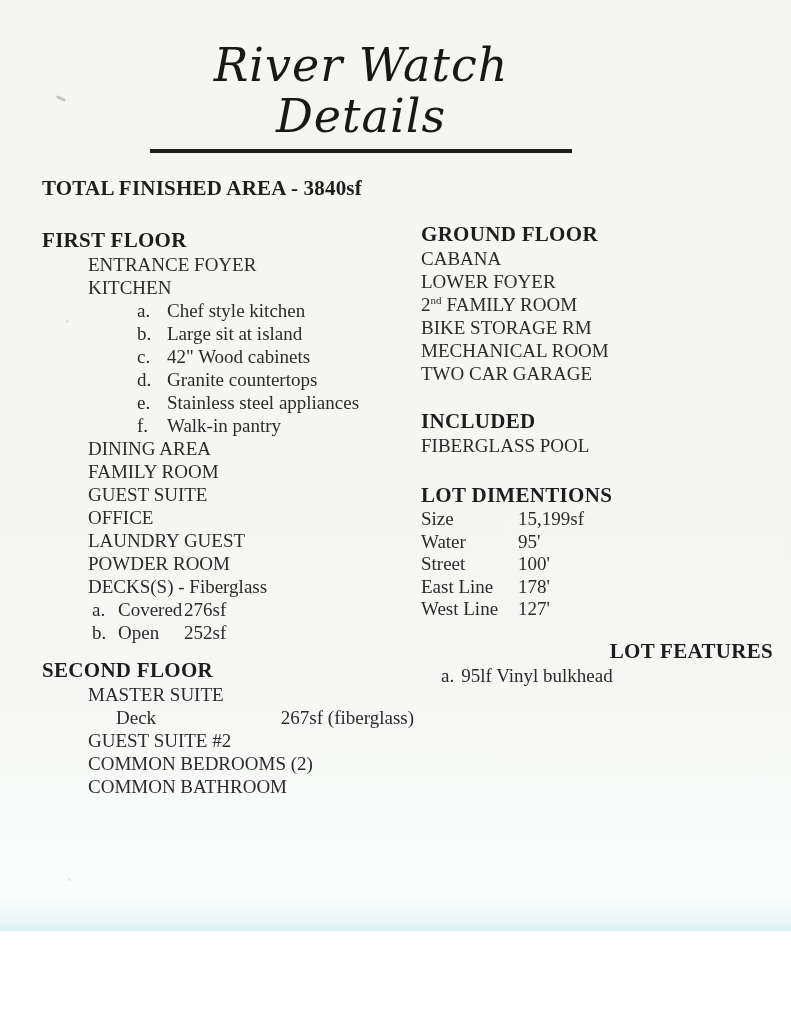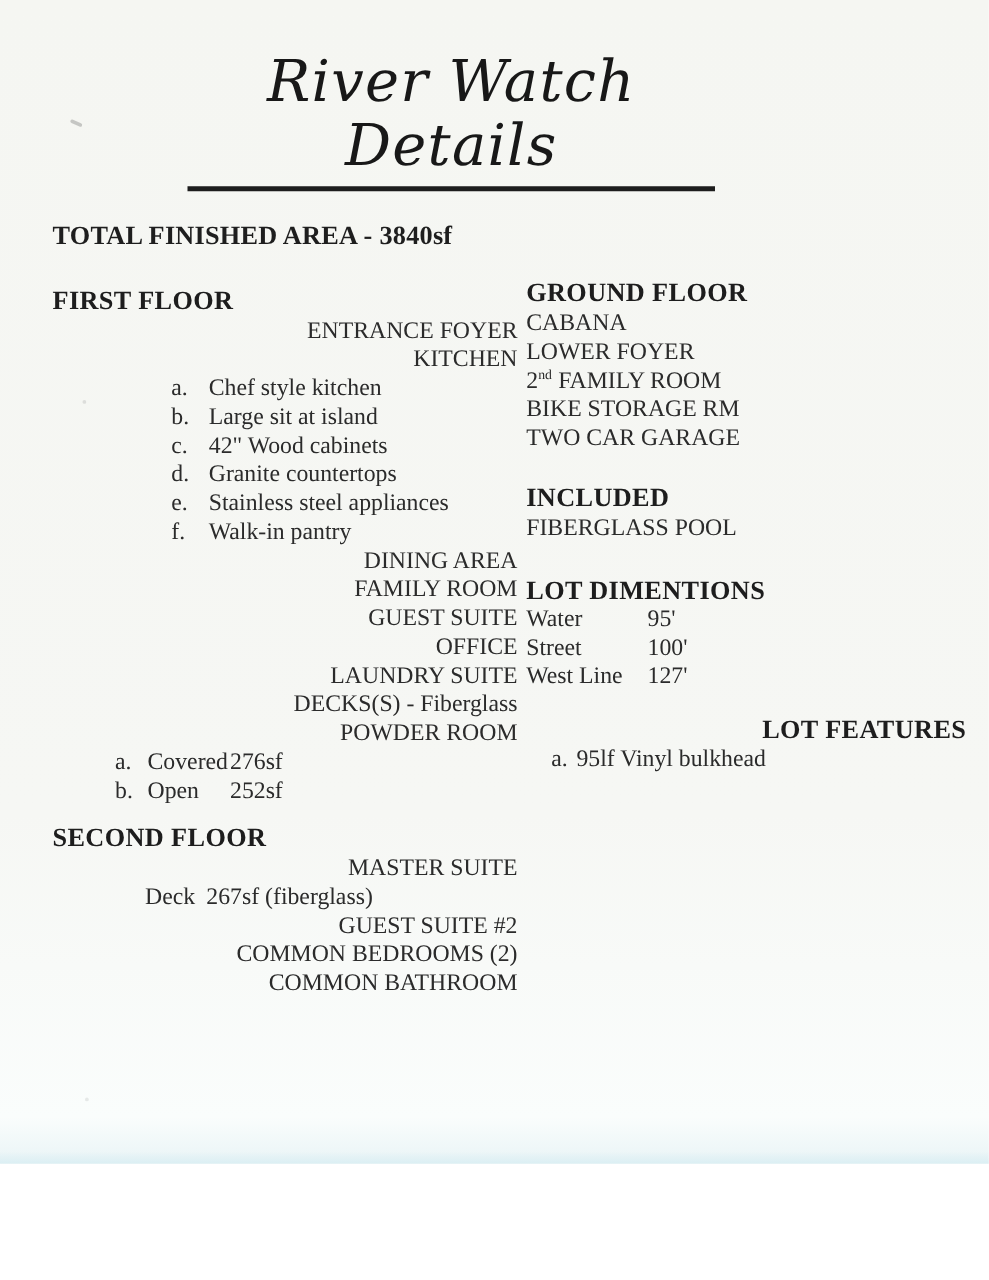--- a/index.html
+++ b/index.html
@@ -55,35 +55,35 @@
 
   .sec-heading {
     font-size: 21px;
     line-height: 25px;
     font-weight: bold;
     letter-spacing: 0.3px;
     color: #1d1d1d;
     margin: 0;
   }
 
-  .ind1 { padding-left: 46px; text-align: right; }
+  .ind1 { padding-left: 46px; }
 
   .kitchen-row { display: flex; padding-left: 95px; }
   .kitchen-row .marker { flex: 0 0 30px; }
 
   .deck-row { display: flex; padding-left: 50px; }
   .deck-row .marker { flex: 0 0 26px; }
   .deck-row .dlabel { flex: 0 0 66px; }
 
   .gap-second-floor { margin-top: 14px; }
   .gap-included     { margin-top: 24px; }
   .gap-lotdim       { margin-top: 26px; }
   .gap-lotfeat      { margin-top: 18px; text-align: right; }
 
-  .master-deck { display: flex; padding-left: 74px; }
+  .master-deck { display: flex; padding-left: 74px; justify-content: space-between; }
   .master-deck .dlabel { margin-right: 9px; }
 
   sup.ord {
     font-size: 11px;
     line-height: 0;
     vertical-align: 7px;
     letter-spacing: 0;
   }
   .after-sup { margin-left: 5px; }
 
@@ -163,24 +163,24 @@
     </div>
     <div class="kitchen-row">
       <span class="marker">f.</span>
       <span>Walk-in pantry</span>
     </div>
 
     <div class="ind1">DINING AREA</div>
     <div class="ind1">FAMILY ROOM</div>
     <div class="ind1">GUEST SUITE</div>
     <div class="ind1">OFFICE</div>
-    <div class="ind1">LAUNDRY SUITE</div>
+    <div class="ind1">LAUNDRY GUEST</div>
+    <div class="ind1">POWDER ROOM</div>
+
     <div class="ind1">DECKS(S) - Fiberglass</div>
-
-    <div class="ind1">POWDER ROOM</div>
 
     <div class="deck-row">
       <span class="marker">a.</span>
       <span class="dlabel">Covered</span>
       <span>276sf</span>
     </div>
     <div class="deck-row">
       <span class="marker">b.</span>
       <span class="dlabel">Open</span>
       <span>252sf</span>
@@ -199,33 +199,42 @@
 
   <div class="col col-right">
 
     <h2 class="sec-heading">GROUND FLOOR</h2>
     <div>CABANA</div>
     <div>LOWER FOYER</div>
     <div>
       <span>2</span><sup class="ord">nd</sup><span class="after-sup">FAMILY ROOM</span>
     </div>
     <div>BIKE STORAGE RM</div>
+    <div>MECHANICAL ROOM</div>
     <div>TWO CAR GARAGE</div>
 
     <h2 class="sec-heading gap-included">INCLUDED</h2>
     <div>FIBERGLASS POOL</div>
 
     <h2 class="sec-heading gap-lotdim">LOT DIMENTIONS</h2>
     <div class="dim-row">
+      <span class="dim-label">Size</span>
+      <span>15,199sf</span>
+    </div>
+    <div class="dim-row">
       <span class="dim-label">Water</span>
       <span>95'</span>
     </div>
     <div class="dim-row">
       <span class="dim-label">Street</span>
       <span>100'</span>
+    </div>
+    <div class="dim-row">
+      <span class="dim-label">East Line</span>
+      <span>178'</span>
     </div>
     <div class="dim-row">
       <span class="dim-label">West Line</span>
       <span>127'</span>
     </div>
 
     <h2 class="sec-heading gap-lotfeat">LOT FEATURES</h2>
     <div class="feat-row">
       <span class="marker">a.</span>
       <span>95lf Vinyl bulkhead</span>

